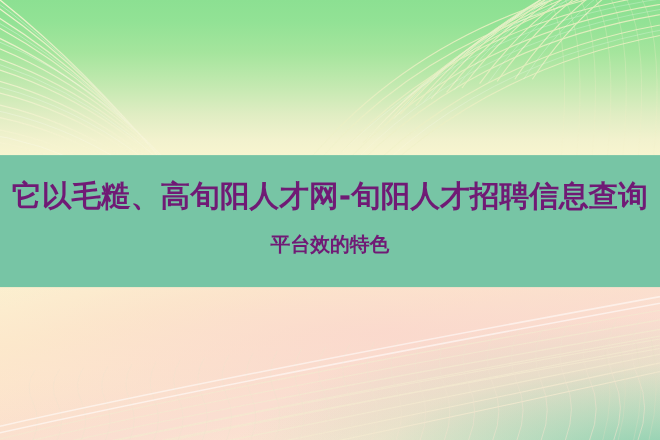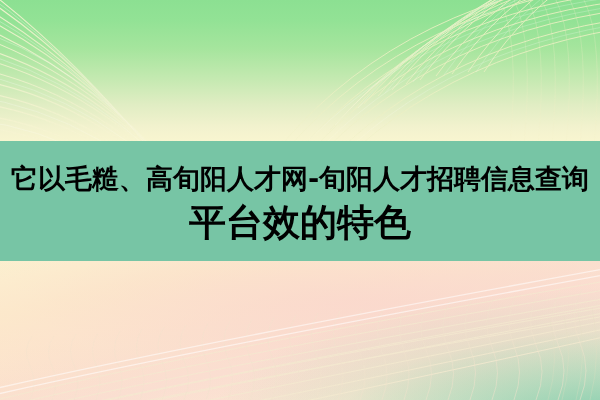--- a/index.html
+++ b/index.html
@@ -101,30 +101,30 @@
     background: #77c5a5;
     display: flex;
     flex-direction: column;
     align-items: center;
     justify-content: center;
     box-sizing: border-box;
     padding: 0 10px;
   }
 
   .title-line {
-    color: #000000;
+    color: #701a75;
     font-weight: bold;
     font-size: 27px;
     line-height: 44px;
     letter-spacing: 0px;
     white-space: nowrap;
     text-align: center;
   }
   .title-line.l1 { font-size: 27px; }
-  .title-line.l2 { font-size: 37px; }
+  .title-line.l2 { font-size: 18px; }
 </style>
 </head>
 <body>
 
 <div id="canvas">
 
   <div class="bg-base"></div>
   <div class="bg-top"></div>
   <div class="bg-bottom"></div>
   <div class="bg-bottom-pink"></div>

